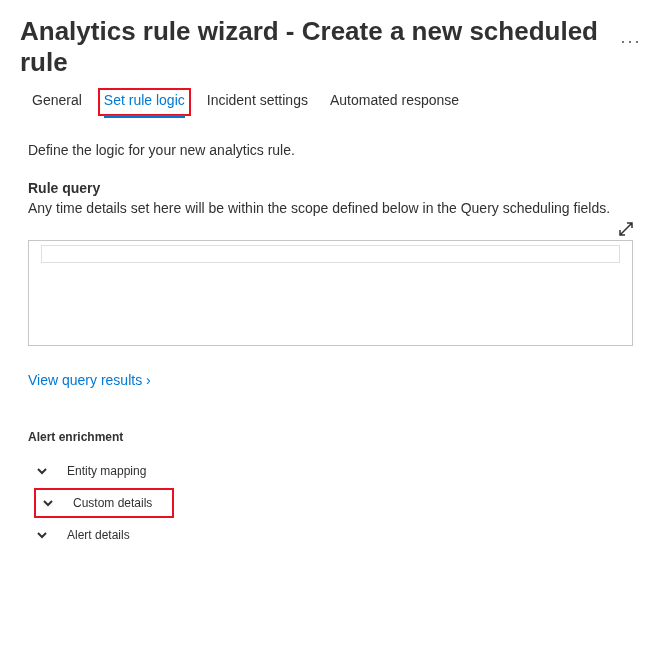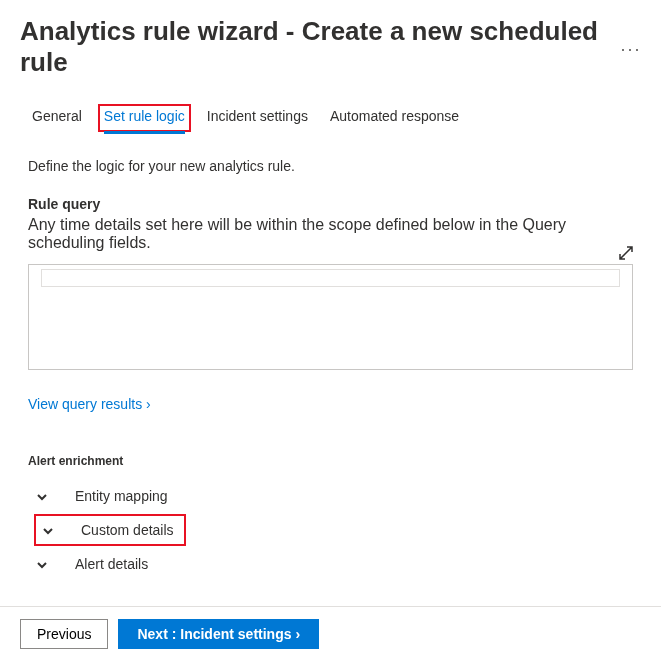--- a/index.html
+++ b/index.html
@@ -7,40 +7,40 @@
     margin: 0; padding: 0;
     font-family: "Segoe UI", -apple-system, sans-serif;
     font-size: 14px; color: #323130;
     width: 661px; height: 661px; background: #fff; overflow: hidden;
   }
   .page { padding: 12px 20px 0 20px; height: 100%; position: relative; }
   .breadcrumb { font-size: 13px; color: #0078d4; margin-bottom: 6px; }
   .bc-link { color: #0078d4; cursor: pointer; }
   .bc-sep { color: #605e5c; margin: 0 6px; }
   .page-title-row { display: flex; align-items: center; gap: 14px; }
-  h1 { font-size: 26px; font-weight: 600; margin: 4px 0 24px 0; color: #323130; }
+  h1 { font-size: 26px; font-weight: 600; margin: 4px 0 8px 0; color: #323130; }
   .ellipsis { color: #605e5c; font-size: 18px; letter-spacing: 1px; cursor: pointer; position: relative; top: -8px; }
   .tabs { display: flex; gap: 22px; border-bottom: none; margin: 0 -20px 24px -20px; padding: 0 32px; }
   .tab { padding: 6px 0 10px 0; font-size: 14px; color: #323130; cursor: pointer; position: relative; }
   .tab.active { color: #0078d4; }
   .tab.active::after { content: ""; position: absolute; left: 0; right: 0; bottom: 0; height: 3px; background: #0078d4; }
   .red-box { border: 2.5px solid #e81123; padding: 2px 4px 6px 4px; margin: -2px -6px; }
   .content { padding: 0 8px 0 8px; }
   .intro { color: #323130; margin-bottom: 22px; }
   .section-h { font-weight: 600; font-size: 14px; margin: 0 0 4px 0; color: #323130; }
-  .section-sub { color: #323130; font-size: 16px; margin-bottom: 12px; }
+  .section-sub { color: #323130; font-size: 14px; margin-bottom: 24px; }
   .query-area { position: relative; }
   .expand-icon { position: absolute; right: 0; top: -18px; width: 14px; height: 14px; cursor: pointer; }
   .expand-icon svg { width: 14px; height: 14px; stroke: #323130; stroke-width: 1.5; fill: none; }
   .query-box { border: 1px solid #c8c6c4; height: 106px; padding: 4px 12px; }
   .query-inner { border: 1px solid #e1dfdd; height: 18px; margin-top: 0; }
   .link { color: #0078d4; font-size: 14px; cursor: pointer; margin-top: 26px; display: inline-block; }
   .enrich-h { font-weight: 600; font-size: 12px; margin: 42px 0 14px 0; }
-  .accordion { display: flex; align-items: center; gap: 27px; padding: 6px 0; cursor: pointer; font-size: 14px; margin-left: 8px; }
-  .accordion.red { border: 2.5px solid #e81123; padding: 6px 8px 6px 6px; margin: 4px 0 4px 6px; width: 152px; }
+  .accordion { display: flex; align-items: center; gap: 19px; padding: 6px 0; cursor: pointer; font-size: 12px; margin-left: 8px; }
+  .accordion.red { border: 2.5px solid #e81123; padding: 6px 8px 6px 6px; margin: 4px 0 4px 6px; width: 140px; }
   .chev { width: 12px; height: 12px; }
   .chev svg { width: 12px; height: 12px; stroke: #323130; stroke-width: 2; fill: none; }
   .footer { position: absolute; left: 0; right: 0; bottom: 0; border-top: 1px solid #e1dfdd; padding: 12px 20px; display: flex; gap: 10px; background: #fff; }
   .btn { font-size: 14px; padding: 6px 16px; border: 1px solid #8a8886; background: #fff; cursor: pointer; font-family: inherit; }
   .btn.primary { background: #0078d4; color: #fff; border: 1px solid #0078d4; font-weight: 600; padding: 6px 18px; }
 </style>
 </head>
 <body>
 
 <div class="page">
@@ -95,17 +95,13 @@
     </div>
 
     <div class="accordion">
       <span class="chev"><svg viewBox="0 0 12 12">
             <path d="M2 4 L6 8 L10 4"></path>
           </svg></span>
       <span>Alert details</span>
     </div>
   </div>
 
-  <div class="footer">
-    <button class="btn">Previous</button>
-    <button class="btn primary">Next : Incident settings ›</button>
-  </div>
 </div>
 
 </body></html>

